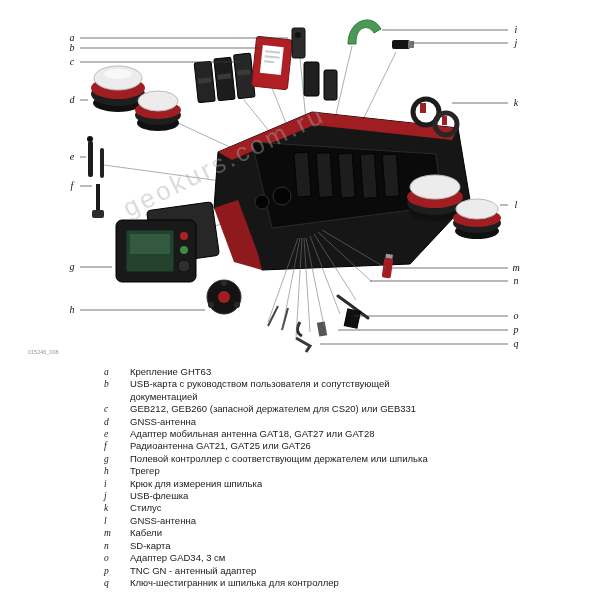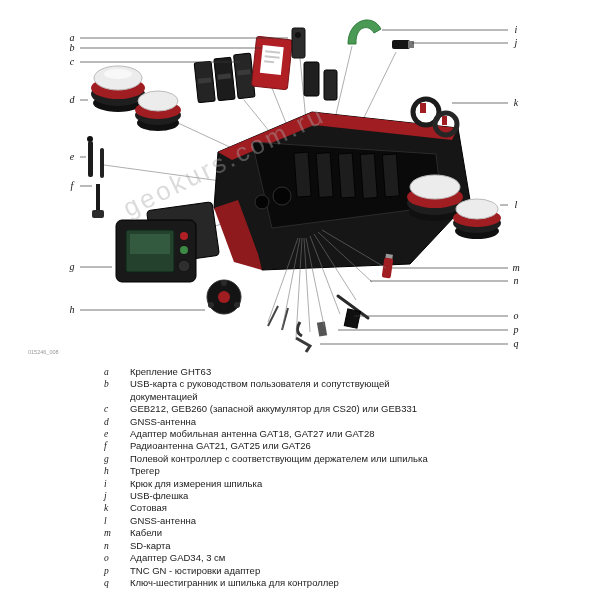--- a/index.html
+++ b/index.html
@@ -218,21 +218,21 @@
       <div class="legend-row">
         <span class="legend-letter">a</span>
         <span class="legend-text">Крепление GHT63</span>
       </div>
       <div class="legend-row">
         <span class="legend-letter">b</span>
         <span class="legend-text">USB-карта с руководством пользователя и сопутствующей документацией</span>
       </div>
       <div class="legend-row">
         <span class="legend-letter">c</span>
-        <span class="legend-text">GEB212, GEB260 (запасной аккумулятор для CS20) или GEB331</span>
+        <span class="legend-text">GEB212, GEB260 (запасной держателем для CS20) или GEB331</span>
       </div>
       <div class="legend-row">
         <span class="legend-letter">d</span>
         <span class="legend-text">GNSS-антенна</span>
       </div>
       <div class="legend-row">
         <span class="legend-letter">e</span>
         <span class="legend-text">Адаптер мобильная антенна GAT18, GAT27 или GAT28</span>
       </div>
       <div class="legend-row">
@@ -250,41 +250,41 @@
       <div class="legend-row">
         <span class="legend-letter">i</span>
         <span class="legend-text">Крюк для измерения шпилька</span>
       </div>
       <div class="legend-row">
         <span class="legend-letter">j</span>
         <span class="legend-text">USB-флешка</span>
       </div>
       <div class="legend-row">
         <span class="legend-letter">k</span>
-        <span class="legend-text">Сотовая</span>
+        <span class="legend-text">Стилус</span>
       </div>
       <div class="legend-row">
         <span class="legend-letter">l</span>
         <span class="legend-text">GNSS-антенна</span>
       </div>
       <div class="legend-row">
         <span class="legend-letter">m</span>
         <span class="legend-text">Кабели</span>
       </div>
       <div class="legend-row">
         <span class="legend-letter">n</span>
         <span class="legend-text">SD-карта</span>
       </div>
       <div class="legend-row">
         <span class="legend-letter">o</span>
         <span class="legend-text">Адаптер GAD34, 3 см</span>
       </div>
       <div class="legend-row">
         <span class="legend-letter">p</span>
-        <span class="legend-text">TNC GN - юстировки адаптер</span>
+        <span class="legend-text">TNC GN - антенный адаптер</span>
       </div>
       <div class="legend-row">
         <span class="legend-letter">q</span>
         <span class="legend-text">Ключ-шестигранник и шпилька для контроллер</span>
       </div>
     </div>
 
 </div>
 
 </body></html>

